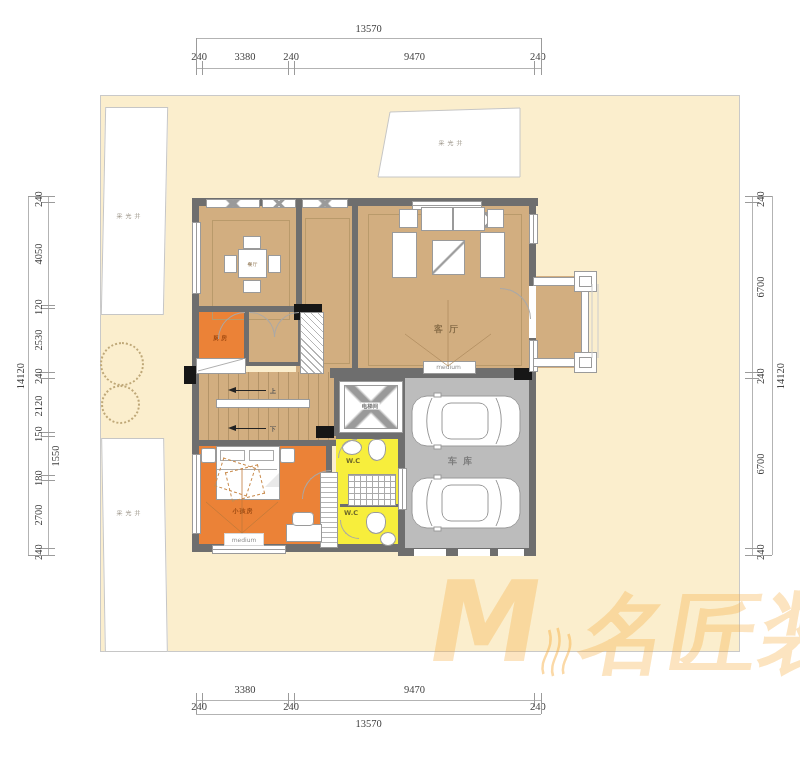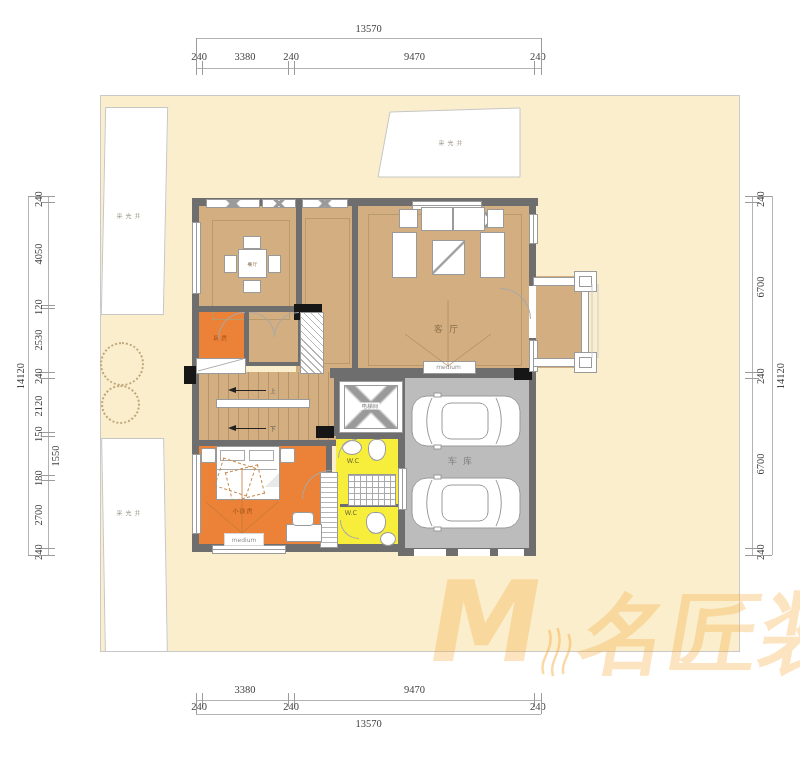--- a/index.html
+++ b/index.html
@@ -29,21 +29,21 @@
   .fur{position:absolute;background:#fff;border:1px solid #9a9a9a;}
   .hatch{position:absolute;border:1px solid #999;
     background:repeating-linear-gradient(45deg,#fff 0 4px,#b5b5b5 4px 5px);}
   .hhatch{position:absolute;border:1px solid #999;
     background:repeating-linear-gradient(0deg,#fff 0 4px,#b5b5b5 4px 5px);}
   .grid{position:absolute;border:1px solid #999;background:
     repeating-linear-gradient(0deg,transparent 0 5px,#aaa 5px 6px),
     repeating-linear-gradient(90deg,#fff 0 5px,#aaa 5px 6px);}
   .treads{position:absolute;background:repeating-linear-gradient(90deg,transparent 0 9px,#b49468 9px 10px),var(--tan);}
   .arc{position:absolute;border:0 solid #a8a8a8;}
-  .roomlab{position:absolute;transform:translate(-50%,-50%);white-space:nowrap;}
+  .roomlab{position:absolute;transform:translate(-50%,-50%);white-space:nowrap;font-weight:bold;}
   .stamp{position:absolute;background:#fff;border:1px solid #d8d8d8;color:#8f8f8f;
          font-size:6px;display:flex;align-items:center;justify-content:center;}
   
   .dline{position:absolute;background:#b3b3b3;}
   .dtick{position:absolute;background:#9b9b9b;}
   .hlab,.vlab{position:absolute;font-family:"Liberation Serif",serif;font-size:10.5px;
       color:#3f3f3f;white-space:nowrap;}
   .hlab{transform:translate(-50%,-50%);}
   .vlab{transform:translate(-50%,-50%) rotate(-90deg);}
   

